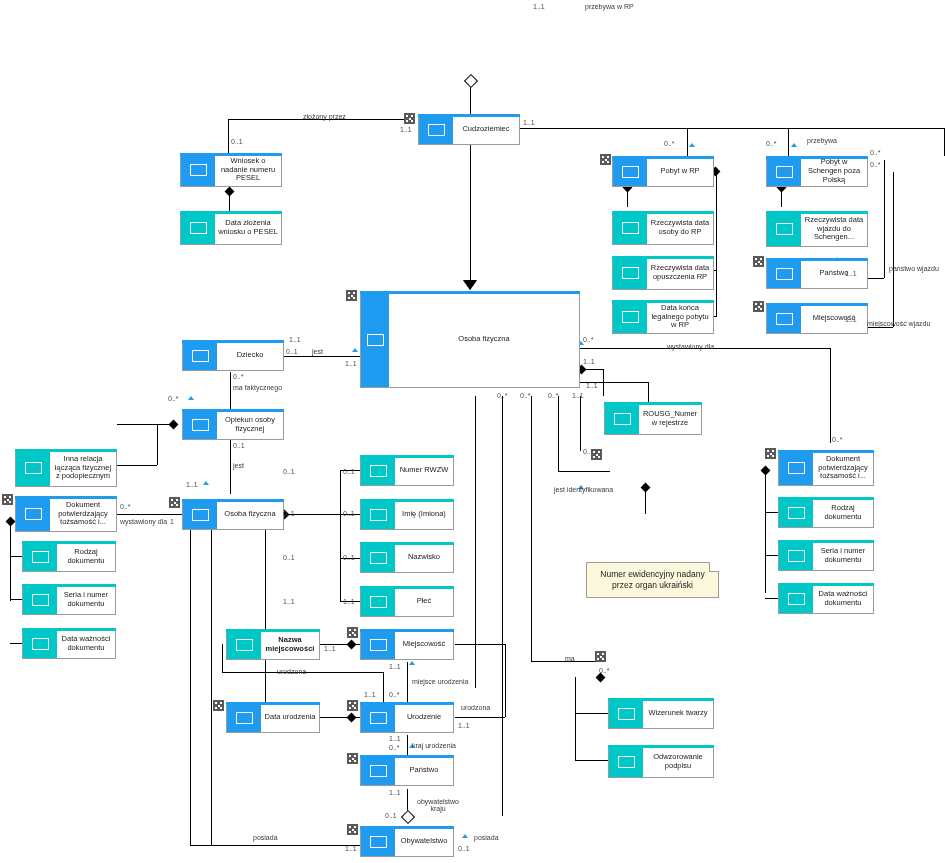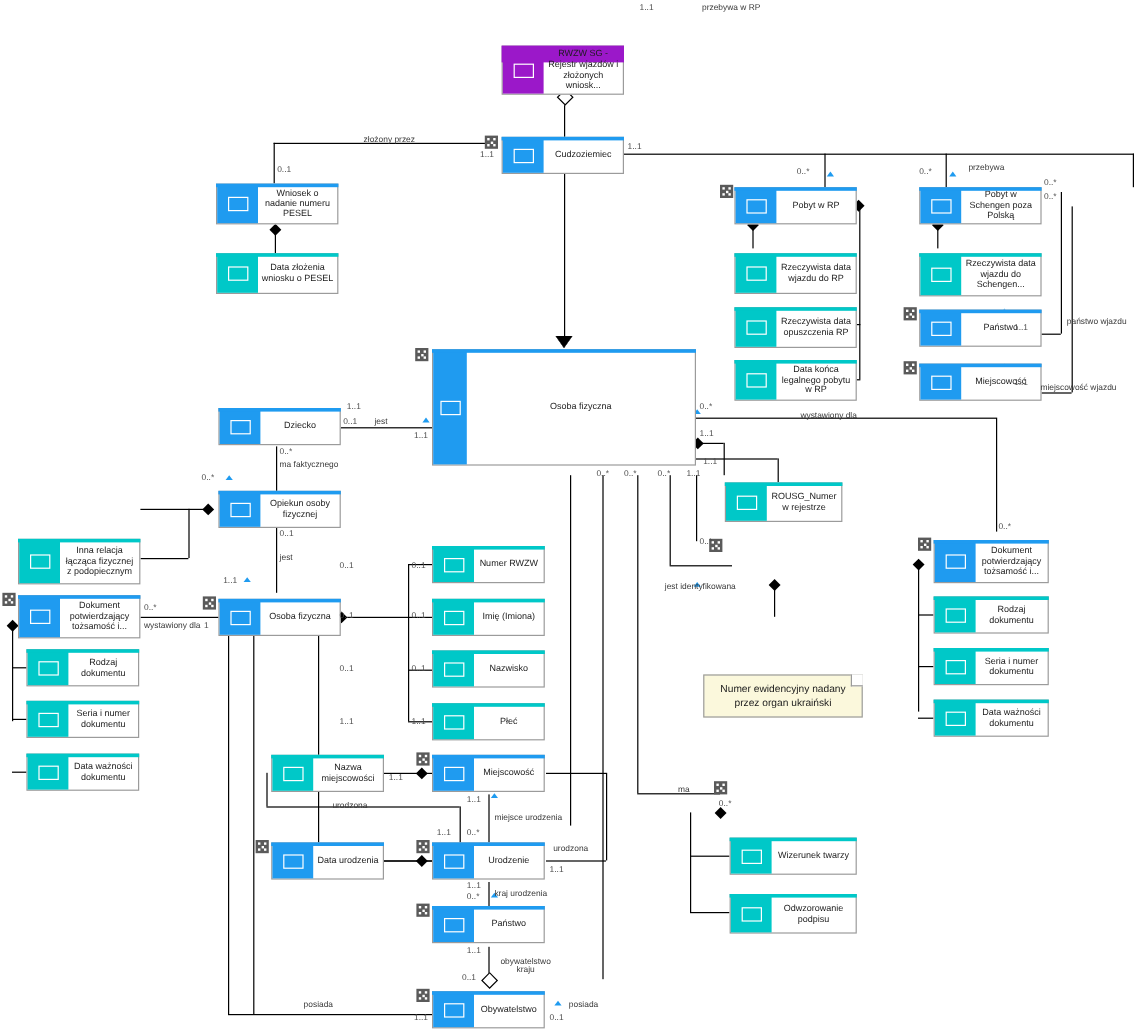--- a/index.html
+++ b/index.html
@@ -188,26 +188,20 @@
   <div class="arw" style="left:409px;top:661px;"></div>
   <div class="arw" style="left:409px;top:744px;"></div>
   <div class="arw" style="left:372px;top:834px;"></div>
   <div class="arw" style="left:462px;top:834px;"></div>
   <div class="arw" style="left:689px;top:143px;"></div>
   <div class="arw" style="left:791px;top:143px;"></div>
   <div class="arw" style="left:834px;top:257px;"></div>
   <div class="arw" style="left:834px;top:303px;"></div>
   <div class="arw" style="left:578px;top:485px;"></div>
 
-  <div class="node sys" style="left:418px;top:38px;width:102px;height:41px;">
-    <div class="bar">
-        <span class="gly"></span>
-      </div>
-    <div class="lbl">RWZW SG - Rejestr wjazdów i złożonych wniosk...</div>
-  </div>
 
   <div class="node obj" style="left:418px;top:114px;width:102px;height:31px;">
     <div class="bar">
         <span class="gly"></span>
       </div>
     <div class="lbl">Cudzoziemiec</div>
   </div>
   <div class="nestmark" style="left:404px;top:113px;">
       <i></i>
       <i></i>
@@ -241,21 +235,21 @@
       <i></i>
       <i></i>
       <i></i>
       <i></i>
     </div>
 
   <div class="node attr" style="left:612px;top:211px;width:102px;height:34px;">
     <div class="bar">
         <span class="gly"></span>
       </div>
-    <div class="lbl">Rzeczywista data wjazdu do RP</div>
+    <div class="lbl">Rzeczywista data osoby do RP</div>
   </div>
 
   <div class="node attr" style="left:612px;top:256px;width:102px;height:34px;">
     <div class="bar">
         <span class="gly"></span>
       </div>
     <div class="lbl">Rzeczywista data opuszczenia RP</div>
   </div>
 
   <div class="node attr" style="left:612px;top:300px;width:102px;height:34px;">
@@ -413,21 +407,21 @@
     <div class="lbl">Nazwisko</div>
   </div>
 
   <div class="node attr" style="left:360px;top:586px;width:94px;height:31px;">
     <div class="bar">
         <span class="gly"></span>
       </div>
     <div class="lbl">Płeć</div>
   </div>
 
-  <div class="node attr" style="left:226px;top:629px;width:94px;height:31px;">
+  <div class="node attr" style="left:226px;top:629px;width:94px;height:31px;font-weight:bold;">
     <div class="bar">
         <span class="gly"></span>
       </div>
     <div class="lbl">Nazwa miejscowości</div>
   </div>
 
   <div class="node obj" style="left:360px;top:629px;width:94px;height:31px;">
     <div class="bar">
         <span class="gly"></span>
       </div>

